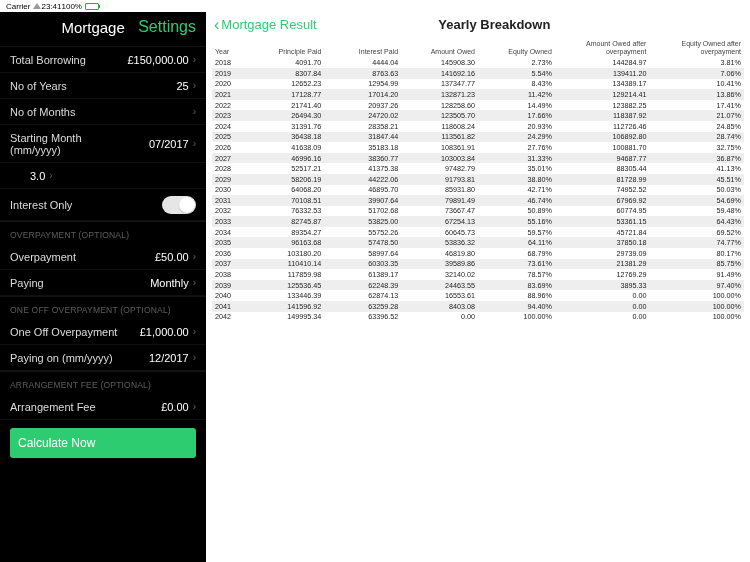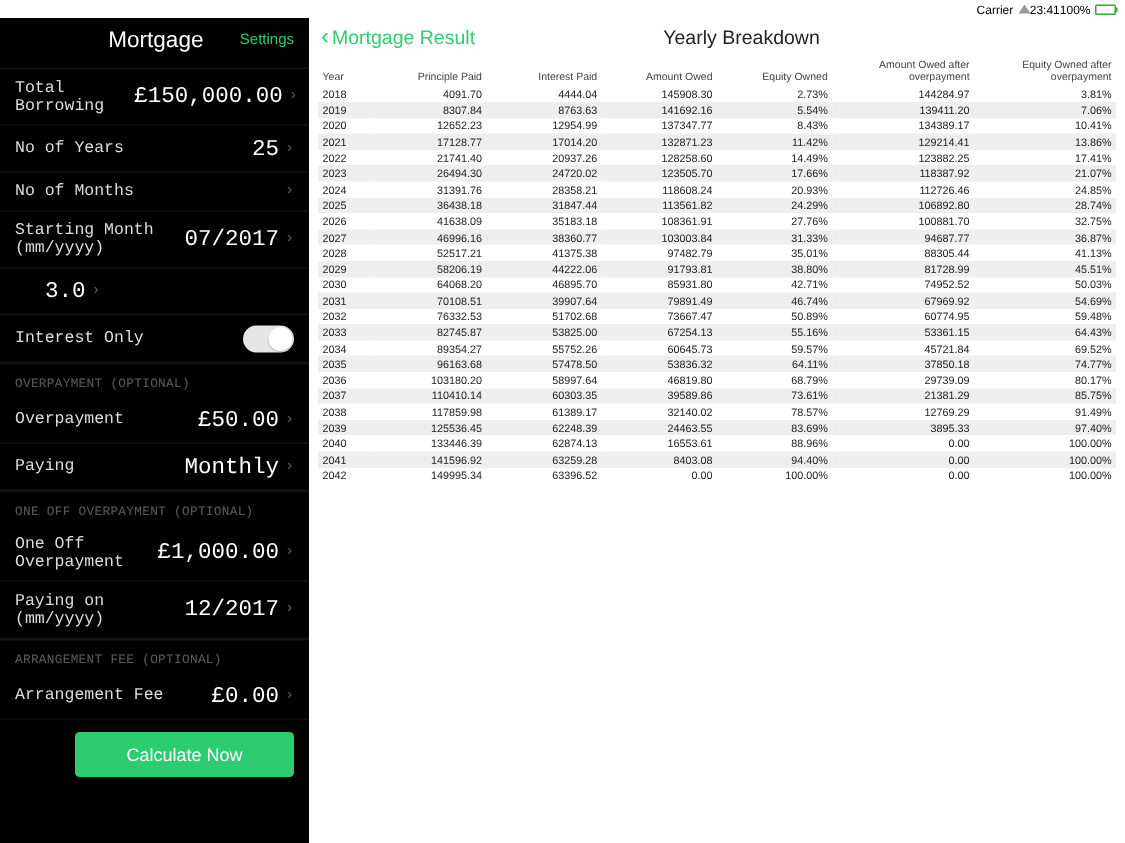--- a/index.html
+++ b/index.html
@@ -1,42 +1,42 @@
 <!DOCTYPE html>
 <html><head>
   <meta charset="utf-8">
   <style>
     * { margin: 0; padding: 0; box-sizing: border-box; }
     body { width: 750px; height: 562px; background: #fff; font-family: -apple-system, Helvetica, Arial, sans-serif; overflow: hidden; display: flex; flex-direction: column; }
-    .status-bar { height: 12px; display: flex; justify-content: flex-end; align-items: center; font-size: 8px; background: #fff; color: #000; padding: 0 6px; }
+    .status-bar { height: 12px; display: flex; justify-content: flex-start; align-items: center; font-size: 8px; background: #fff; color: #000; padding: 0 6px; }
     .status-left, .status-right { display: flex; align-items: center; gap: 3px; }
     .status-bar .battery-icon { width: 14px; height: 7px; border: 0.7px solid #3a3; border-radius: 1px; position: relative; }
     .status-bar .battery-icon::after { content: ""; position: absolute; right: -2px; top: 1.5px; width: 1px; height: 3px; background: #3a3; }
     .status-bar .battery-fill { background: #3cd13c; height: 100%; width: 100%; }
     .status-bar .wifi-icon { width: 0; height: 0; border-left: 4px solid transparent; border-right: 4px solid transparent; border-bottom: 6px solid #555; transform: rotate(0deg); opacity: 0.6; }
     .main-flex { flex: 1; display: flex; overflow: hidden; }
     .sidebar { width: 206px; background: #000; color: #fff; display: flex; flex-direction: column; font-size: 11px; height: 100%; overflow-y: auto; }
     .sidebar-header { display: flex; justify-content: center; align-items: center; padding: 6px 10px 10px 10px; }
     .sidebar-header .title { font-size: 15px; font-weight: 500; flex: 1; text-align: center; margin-left: 38px; }
-    .sidebar-header .settings { color: #2ecc71; font-size: 10px; }
-    .section { border-top: 0.5px solid rgba(255,255,255,0.08); font-family: Liberation Mono, monospace; }
+    .sidebar-header .settings { color: #2ecc71; font-size: 16px; }
+    .section { border-top: 0.5px solid rgba(255,255,255,0.08); }
     .section-label { color: rgba(255,255,255,0.35); font-size: 8.5px; padding: 8px 10px 4px 10px; letter-spacing: 0.2px; }
     .row { display: flex; align-items: center; padding: 6.5px 10px; border-bottom: 0.5px solid rgba(255,255,255,0.06); }
     .row .label { flex: 1; color: #ddd; font-size: 11px; }
-    .row .value { color: #fff; font-size: 15px; margin-right: 4px; padding-left: 20px; }
+    .row .value { color: #fff; font-size: 11px; margin-right: 4px; padding-left: 20px; }
     .row .chevron { color: rgba(255,255,255,0.35); font-size: 10px; }
     .toggle { width: 34px; height: 18px; background: #e6e6e6; border-radius: 9px; position: relative; }
     .toggle .knob { position: absolute; width: 16px; height: 16px; background: #fff; border-radius: 50%; top: 1px; right: 1px; box-shadow: 0 0.5px 1px rgba(0,0,0,0.3); }
     .calc-btn-wrap { padding: 8px 10px; }
-    .calc-btn { background: #2ecc71; color: #fff; text-align: center; padding: 8px; border-radius: 3px; font-size: 12px; margin-left: 40px; }
+    .calc-btn { background: #2ecc71; color: #fff; padding: 8px; border-radius: 3px; font-size: 12px; }
     .content { flex: 1; display: flex; flex-direction: column; height: 100%; background: #fff; }
     .content-header { display: flex; align-items: center; padding: 5px 8px 4px 8px; }
     .back-wrap { display: flex; align-items: center; color: #2ecc71; font-size: 13px; gap: 2px; }
     .back-arrow { font-size: 16px; line-height: 0; }
-    .content-title { flex: 1; text-align: center; font-size: 13px; font-weight: 400; margin-right: 70px; color: #222; }
+    .content-title { flex: 1; text-align: center; font-size: 13px; font-weight: 700; margin-right: 70px; color: #222; }
     .table-wrap { flex: 1; overflow: hidden; padding: 2px 6px; }
     table { width: 100%; border-collapse: collapse; font-size: 7.2px; }
     th { font-weight: 500; text-align: right; padding: 2px 3px; color: #444; font-size: 7px; vertical-align: bottom; white-space: normal; line-height: 1.1; }
     th:first-child, td:first-child { text-align: left; }
     td { text-align: right; padding: 0.8px 3px; color: #222; }
     tbody tr:nth-child(even) { background: #eee; }
     .col-year { width: 6%; }
     .col-num { width: 13%; }
     .col-long { width: 16%; }
   </style>

